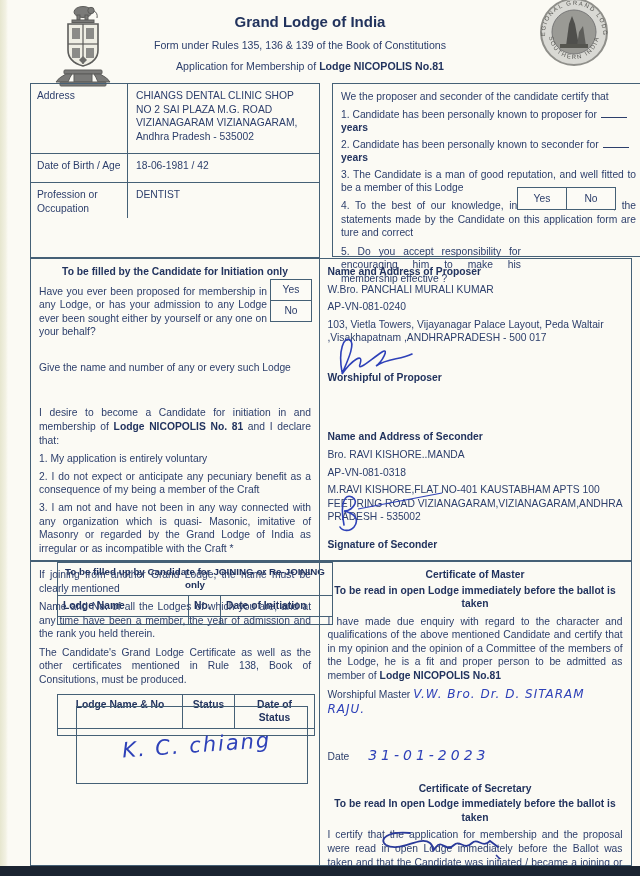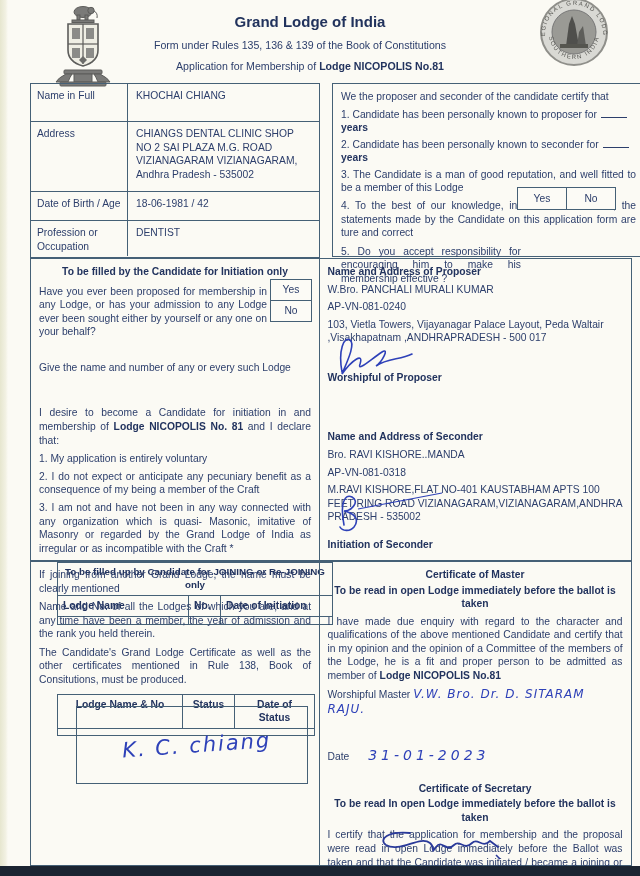--- a/index.html
+++ b/index.html
@@ -91,24 +91,20 @@
     <rect x="24" y="46" width="28" height="4" fill="#55554f"></rect>
     <text font-size="6" fill="#565652" font-family="Liberation Sans,sans-serif" letter-spacing="1.5">
       <textPath href="#sealTop" startOffset="50%" text-anchor="middle">REGIONAL GRAND LODGE</textPath>
     </text>
     <text font-size="6" fill="#565652" font-family="Liberation Sans,sans-serif" letter-spacing="1.5">
       <textPath href="#sealBot" startOffset="50%" text-anchor="middle">SOUTHERN INDIA</textPath>
     </text>
   </svg>
 
   <div class="box" style="left:30px;top:83px;width:290px;height:175px;">
-    <div class="prow" style="height:38px;">
-      <div class="plabel">Name in Full</div>
-      <div class="pvalue">KHOCHAI CHIANG</div>
-    </div>
     <div class="prow" style="height:70px;">
       <div class="plabel">Address</div>
       <div class="pvalue">CHIANGS DENTAL CLINIC SHOP NO 2 SAI PLAZA M.G. ROAD VIZIANAGARAM VIZIANAGARAM, Andhra Pradesh - 535002</div>
     </div>
     <div class="prow" style="height:29px;">
       <div class="plabel">Date of Birth / Age</div>
       <div class="pvalue">18-06-1981 / 42</div>
     </div>
     <div class="prow" style="height:35px;">
       <div class="plabel">Profession or Occupation</div>
@@ -161,21 +157,21 @@
   <div class="box pad" style="left:318.5px;top:258px;width:313px;height:303px;">
     <p class="bold" style="margin-bottom:4px;">Name and Address of Proposer</p>
     <p style="margin-bottom:4px;">W.Bro. PANCHALI MURALI KUMAR</p>
     <p style="margin-bottom:4px;">AP-VN-081-0240</p>
     <p style="margin-bottom:26px;">103, Vietla Towers, Vijayanagar Palace Layout, Peda Waltair ,Visakhapatnam ,ANDHRAPRADESH - 500 017</p>
     <p class="bold">Worshipful of Proposer</p>
     <p class="bold" style="margin-top:46px;margin-bottom:4px;">Name and Address of Seconder</p>
     <p style="margin-bottom:4px;">Bro. RAVI KISHORE..MANDA</p>
     <p style="margin-bottom:4px;">AP-VN-081-0318</p>
     <p style="margin-bottom:14px;">M.RAVI KISHORE,FLAT NO-401 KAUSTABHAM APTS 100 FEET RING ROAD VIZIANAGARAM,VIZIANAGARAM,ANDHRA PRADESH - 535002</p>
-    <p class="bold">Initiation of Seconder</p>
+    <p class="bold">Signature of Seconder</p>
   </div>
   <svg class="sig-svg" style="left:330px;top:330px;" width="100" height="50" viewBox="0 0 100 50">
     <path d="M12,42 C8,20 14,6 20,10 C26,14 16,34 12,44 C22,30 34,22 30,34 C27,42 40,30 52,22 C60,17 52,32 46,36 C58,28 70,30 82,24" fill="none" stroke="#2e41b8" stroke-width="1.6" stroke-linecap="round"></path>
   </svg>
   <svg class="sig-svg" style="left:330px;top:485px;" width="120" height="48" viewBox="0 0 120 48">
     <path d="M14,40 C10,20 14,8 22,12 C30,16 22,26 14,26 C24,28 30,34 24,42 C20,47 12,46 10,42" fill="none" stroke="#2e41b8" stroke-width="1.6" stroke-linecap="round"></path>
     <path d="M28,24 L112,8" fill="none" stroke="#2e41b8" stroke-width="1.2"></path>
   </svg>
 
   <div class="box pad" style="left:30px;top:561px;width:290px;height:305px;">

